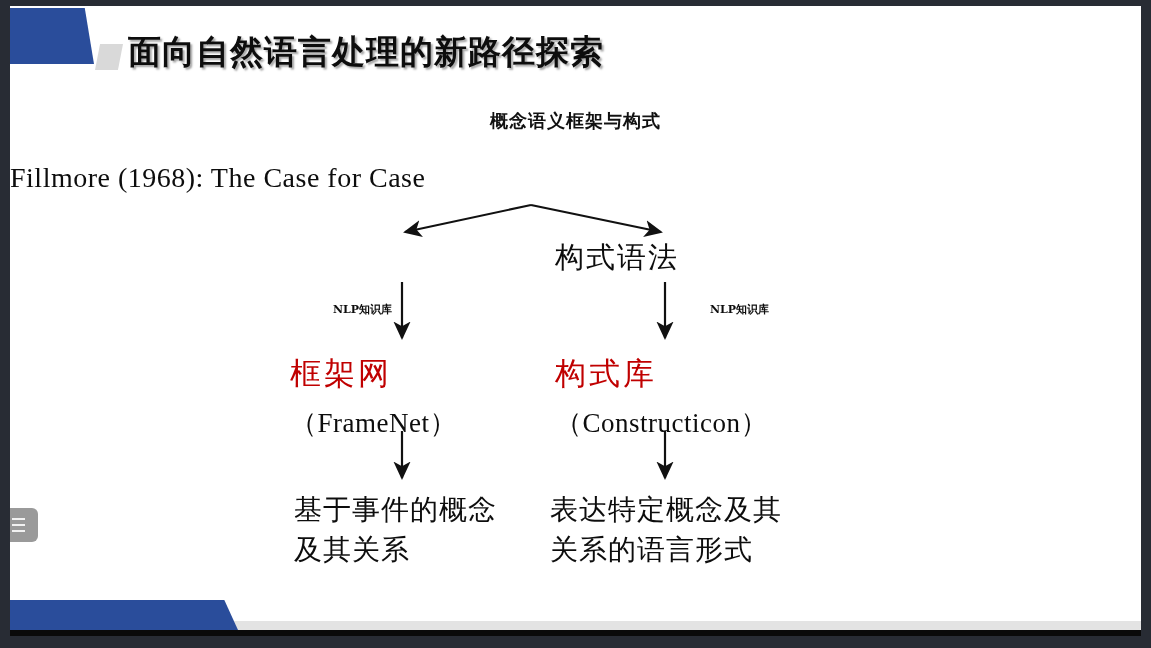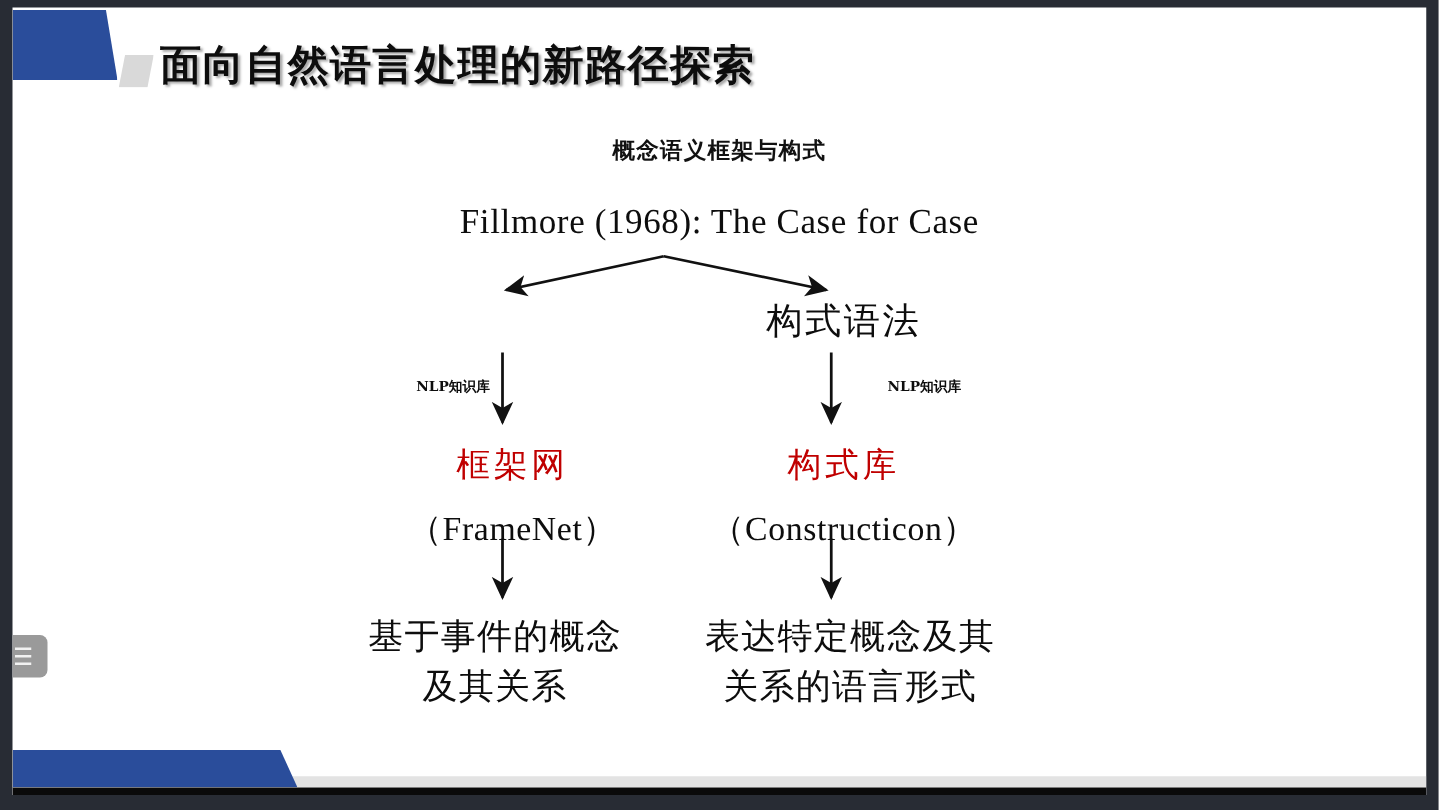--- a/index.html
+++ b/index.html
@@ -143,21 +143,20 @@
     position: absolute;
     left: 0;
     top: 0;
     width: 1131px;
     height: 630px;
     overflow: visible;
   }
 
   .node {
     position: absolute;
-    text-align: center;
     color: #0d0d0d;
     white-space: nowrap;
   }
 
   .node-root {
     left: 0px;
     top: 154px;
     width: 1131px;
     font-family: "Liberation Serif", "DejaVu Serif", serif;
     font-size: 28px;
@@ -192,41 +191,41 @@
     top: 348px;
     font-family: "Liberation Serif", "DejaVu Serif", serif;
     line-height: 38px;
   }
   .node-kb.left  { left: 280px; width: 240px; }
   .node-kb.right { left: 545px; width: 240px; }
 
   .kb-cn {
     display: block;
     color: #c00000;
-    font-size: 27px;
+    font-size: 31px;
     letter-spacing: 3px;
     font-family: "DejaVu Serif", "Liberation Serif", serif;
   }
   .kb-en {
     display: block;
     color: #0d0d0d;
     font-size: 27px;
     letter-spacing: 0.5px;
     margin-top: 12px;
   }
 
   .node-leaf {
     top: 484px;
     font-family: "Liberation Serif", "DejaVu Serif", serif;
     font-size: 28px;
     line-height: 40px;
     letter-spacing: 1px;
     white-space: normal;
   }
-  .node-leaf.left  { left: 272px; width: 228px; }
+  .node-leaf.left  { left: 284px; width: 228px; }
   .node-leaf.right { left: 540px; width: 260px; }
 </style>
 </head>
 <body>
 
 <div class="viewer">
 
   <div class="slide">
 
     <div class="deco-blue-top"></div>

